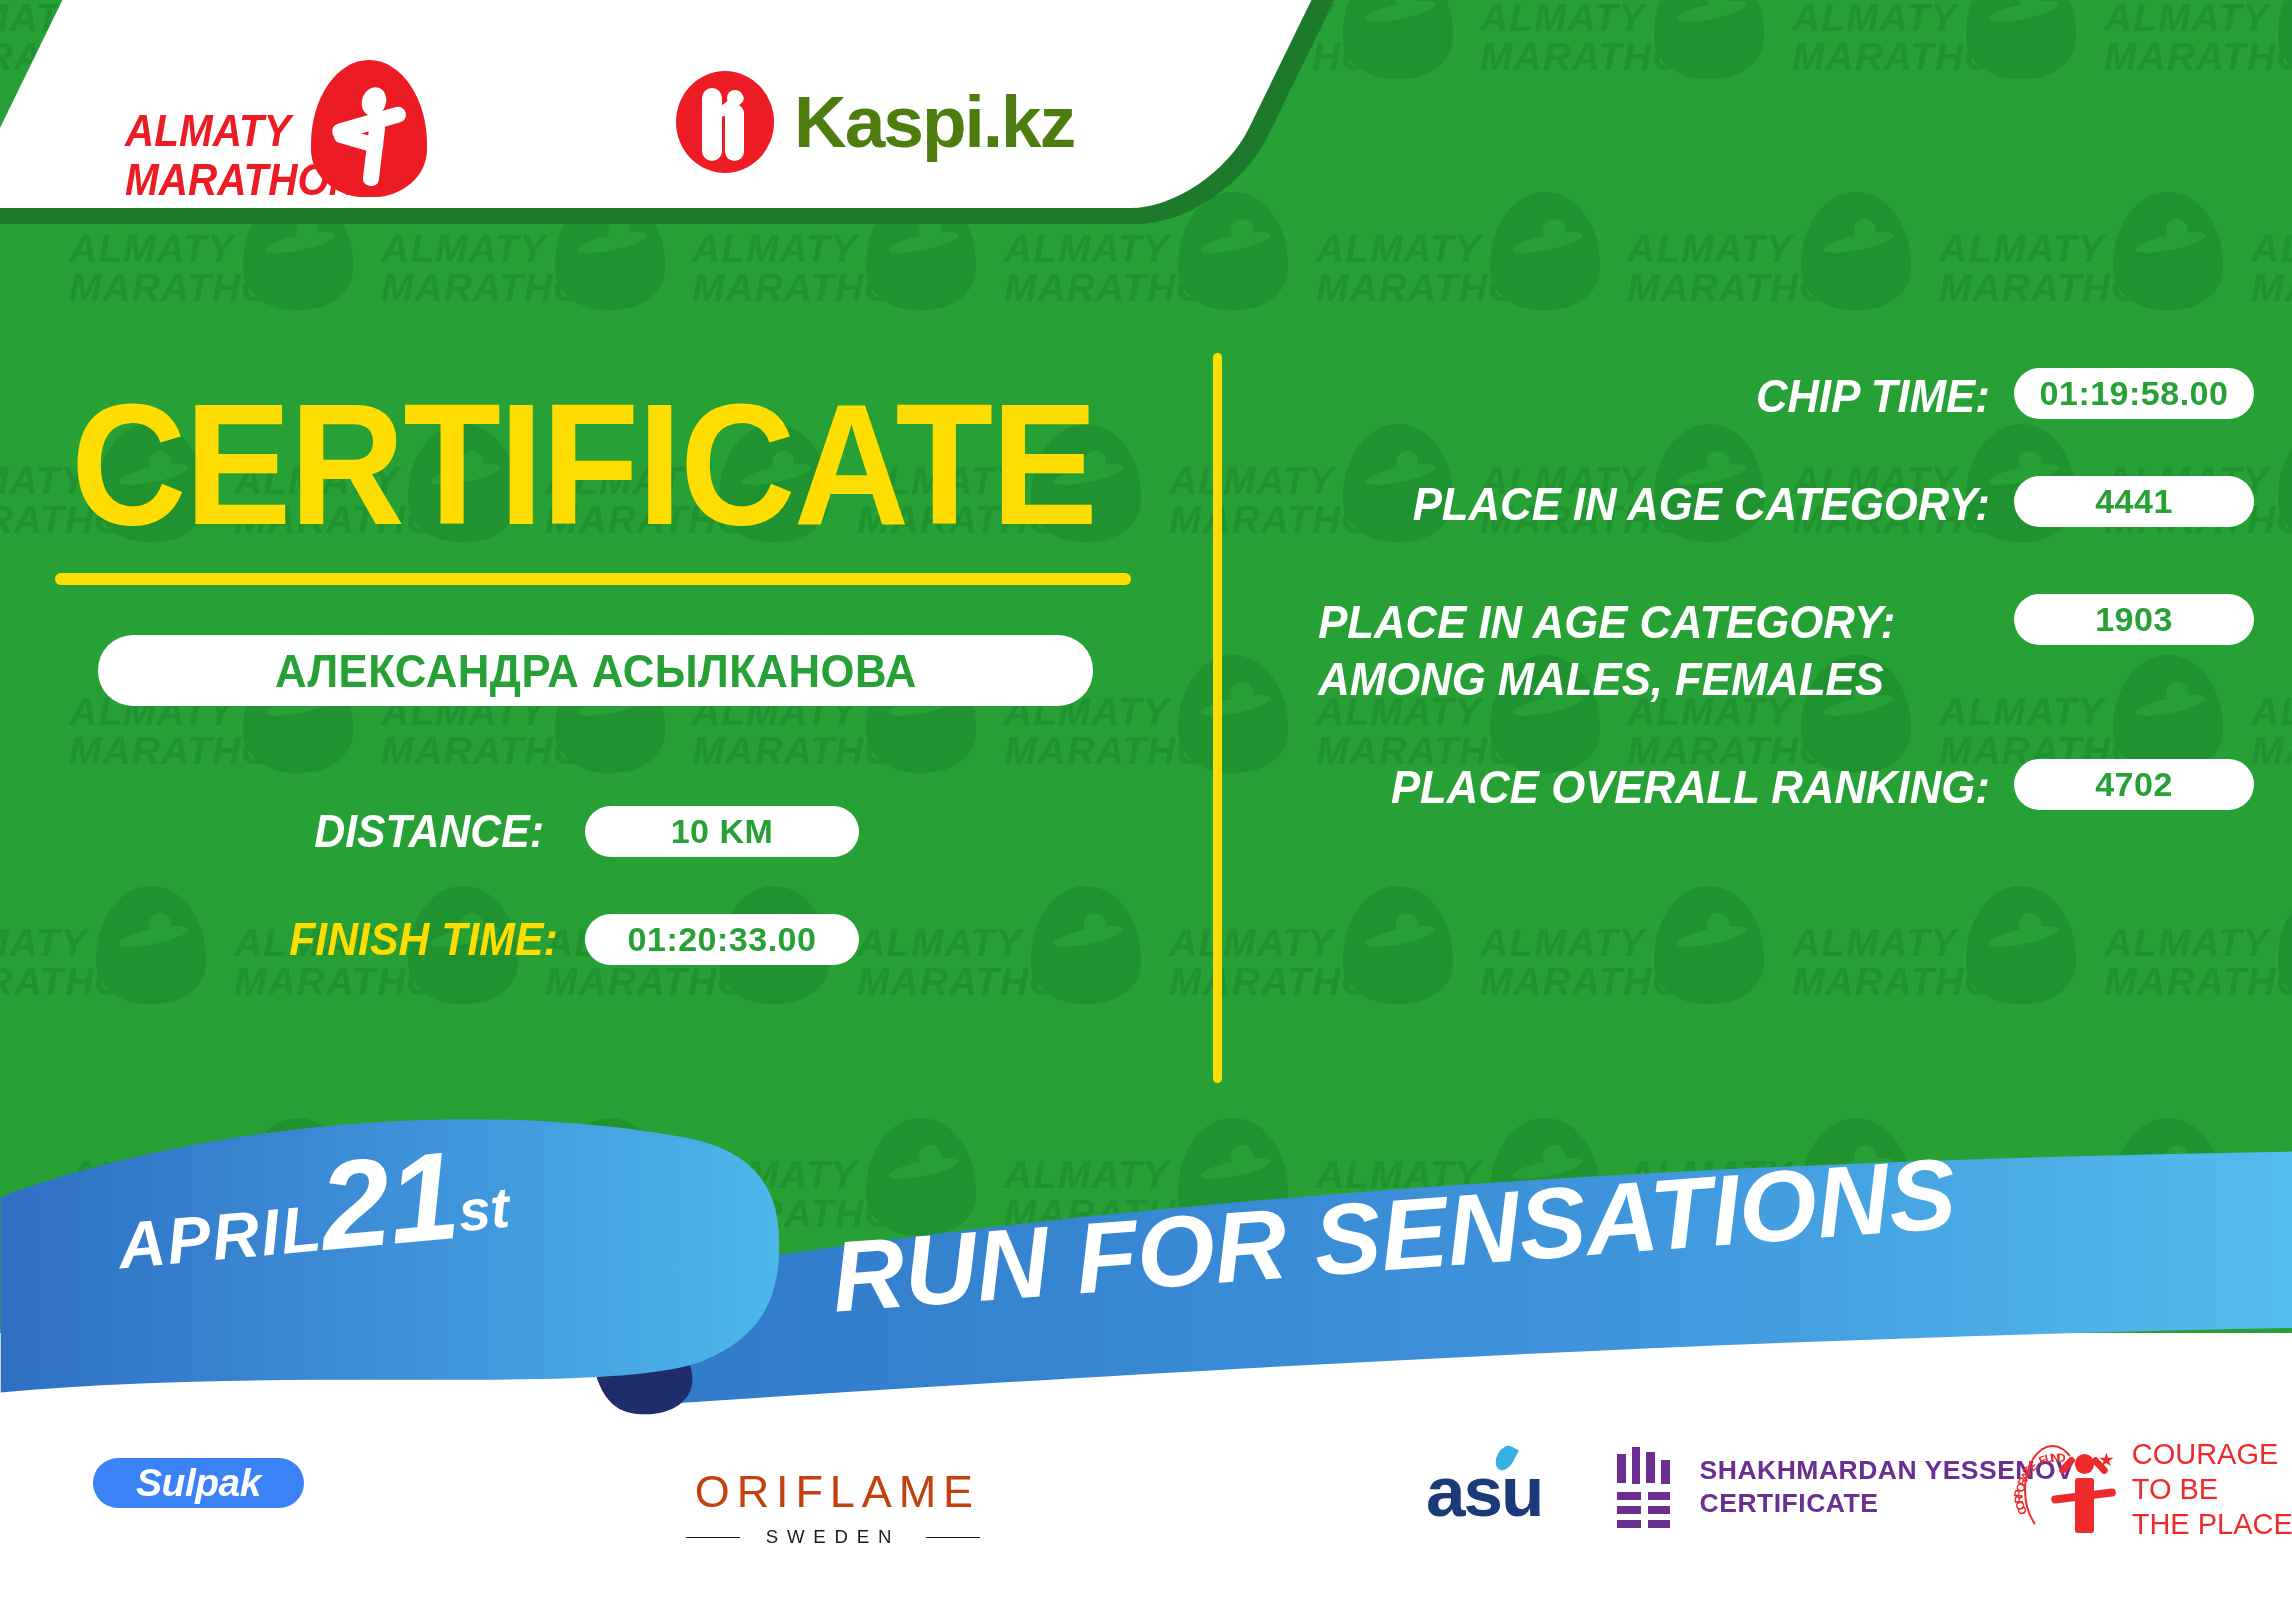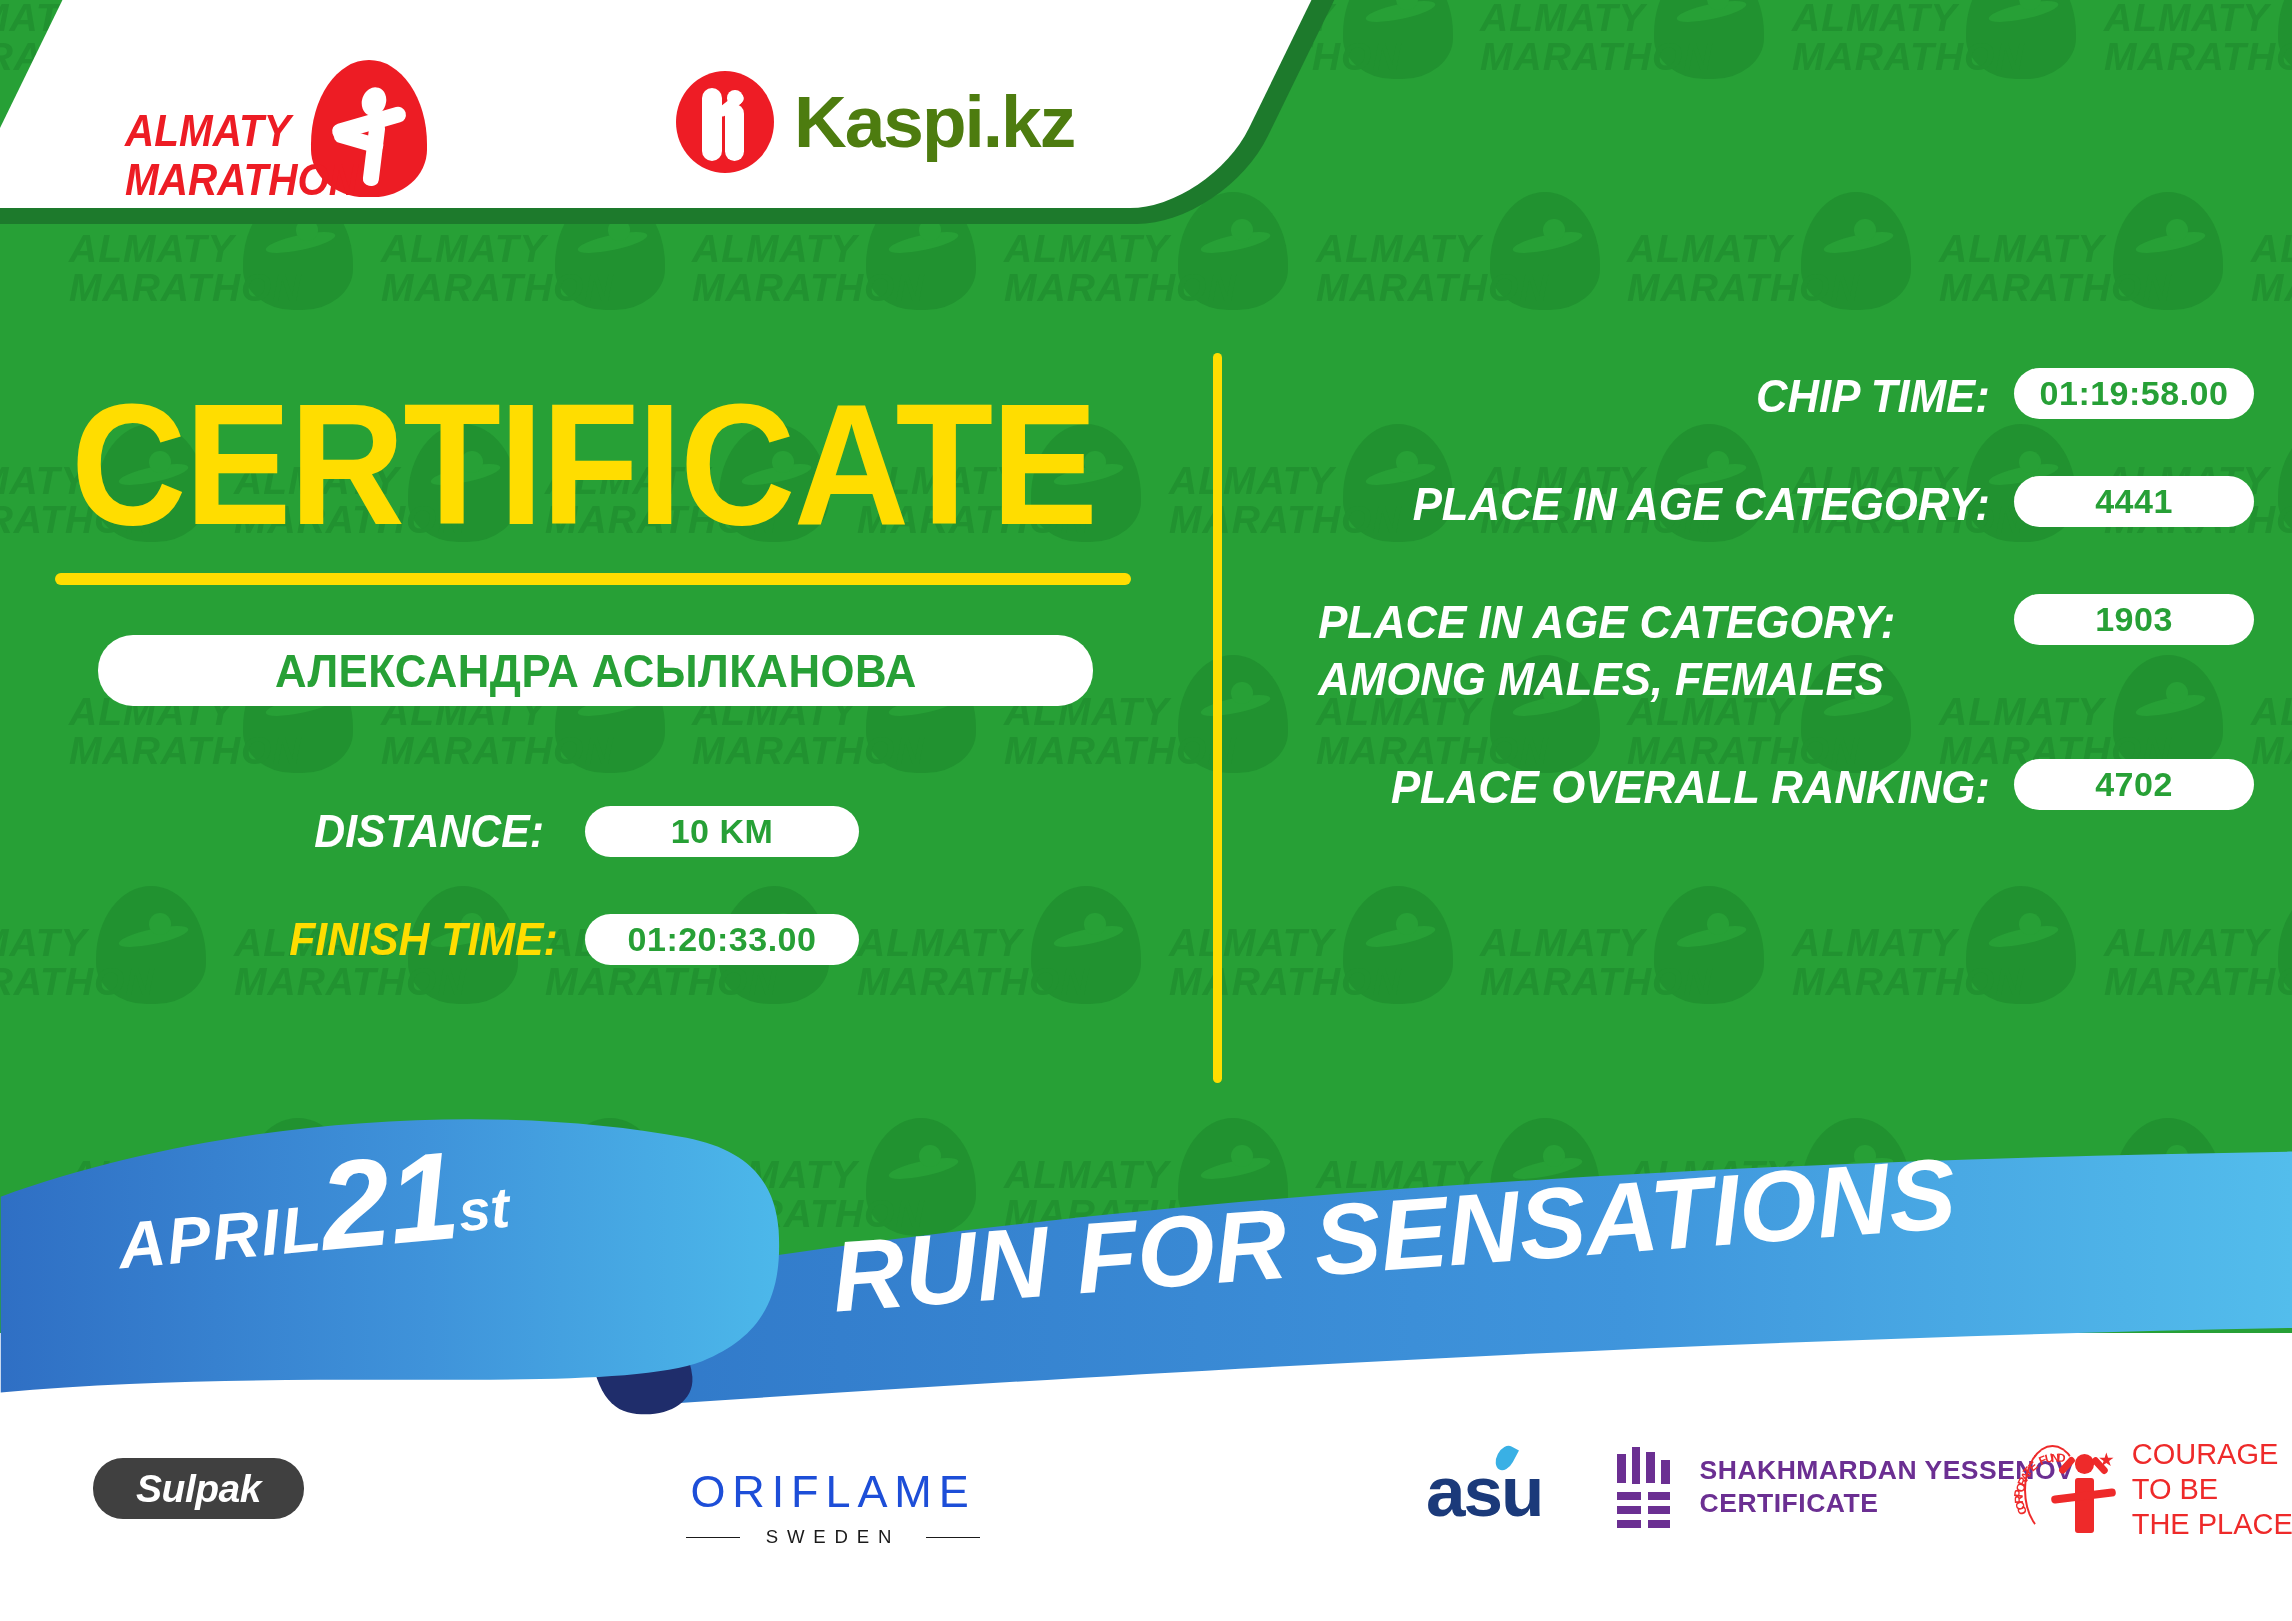--- a/index.html
+++ b/index.html
@@ -239,21 +239,21 @@
   }
 
   
   .sponsors{
     position:absolute; left:0; top:1429px; width:2293px; height:167px;
   }
   .sp{ position:absolute; }
 
   .sp-sulpak{ left:93px; top:29px; }
   .sulpak-badge{
-    width:211px; height:61px; background:#404040; border-radius:30px;
+    width:211px; height:50px; background:#3b82f6; border-radius:30px;
     display:flex; align-items:center; justify-content:center;
   }
   .sulpak-badge span{
     color:#fff; font-weight:bold; font-size:39px; font-style:italic;
     font-family:"Liberation Sans", sans-serif; letter-spacing:-0.5px;
   }
 
   .sp-sanofi{ left:421px; top:5.9px; width:235px; text-align:center; }
   .sanofi-mark{ position:relative; width:78px; height:53px; margin:0 auto 3.9px; }
   .sanofi-mark .sa{
@@ -272,22 +272,23 @@
     color:#3d4fa1; font-size:34px; font-weight:normal; letter-spacing:2px;
     font-family:"Liberation Sans", sans-serif;
   }
   .sanofi-tag{
     color:#3d4fa1; font-size:25.5px; font-style:italic;
     font-family:"Liberation Serif", serif; margin-top:2px;
   }
 
   .sp-oriflame{ left:686px; top:37px; width:294px; text-align:center; }
   .ori-name{
-    color:#1d4ed8; font-size:45px; letter-spacing:6.9px; font-weight:300;
-    font-family:"Liberation Sans", sans-serif;
+    color:#c2410c; font-size:45px; letter-spacing:6.9px; font-weight:300;
+    font-family:"Liberation Sans", sans-serif;
+    text-align:right;
   }
   .ori-sub{
     position:relative; margin-top:7.8px;
     color:#1a1a1a; font-size:18.6px; letter-spacing:8.8px;
     font-family:"Liberation Sans", sans-serif;
   }
   .ori-sub:before,.ori-sub:after{
     content:""; position:absolute; top:50%; width:54px; height:1px; background:#1a1a1a;
   }
   .ori-sub:before{ left:0; }

